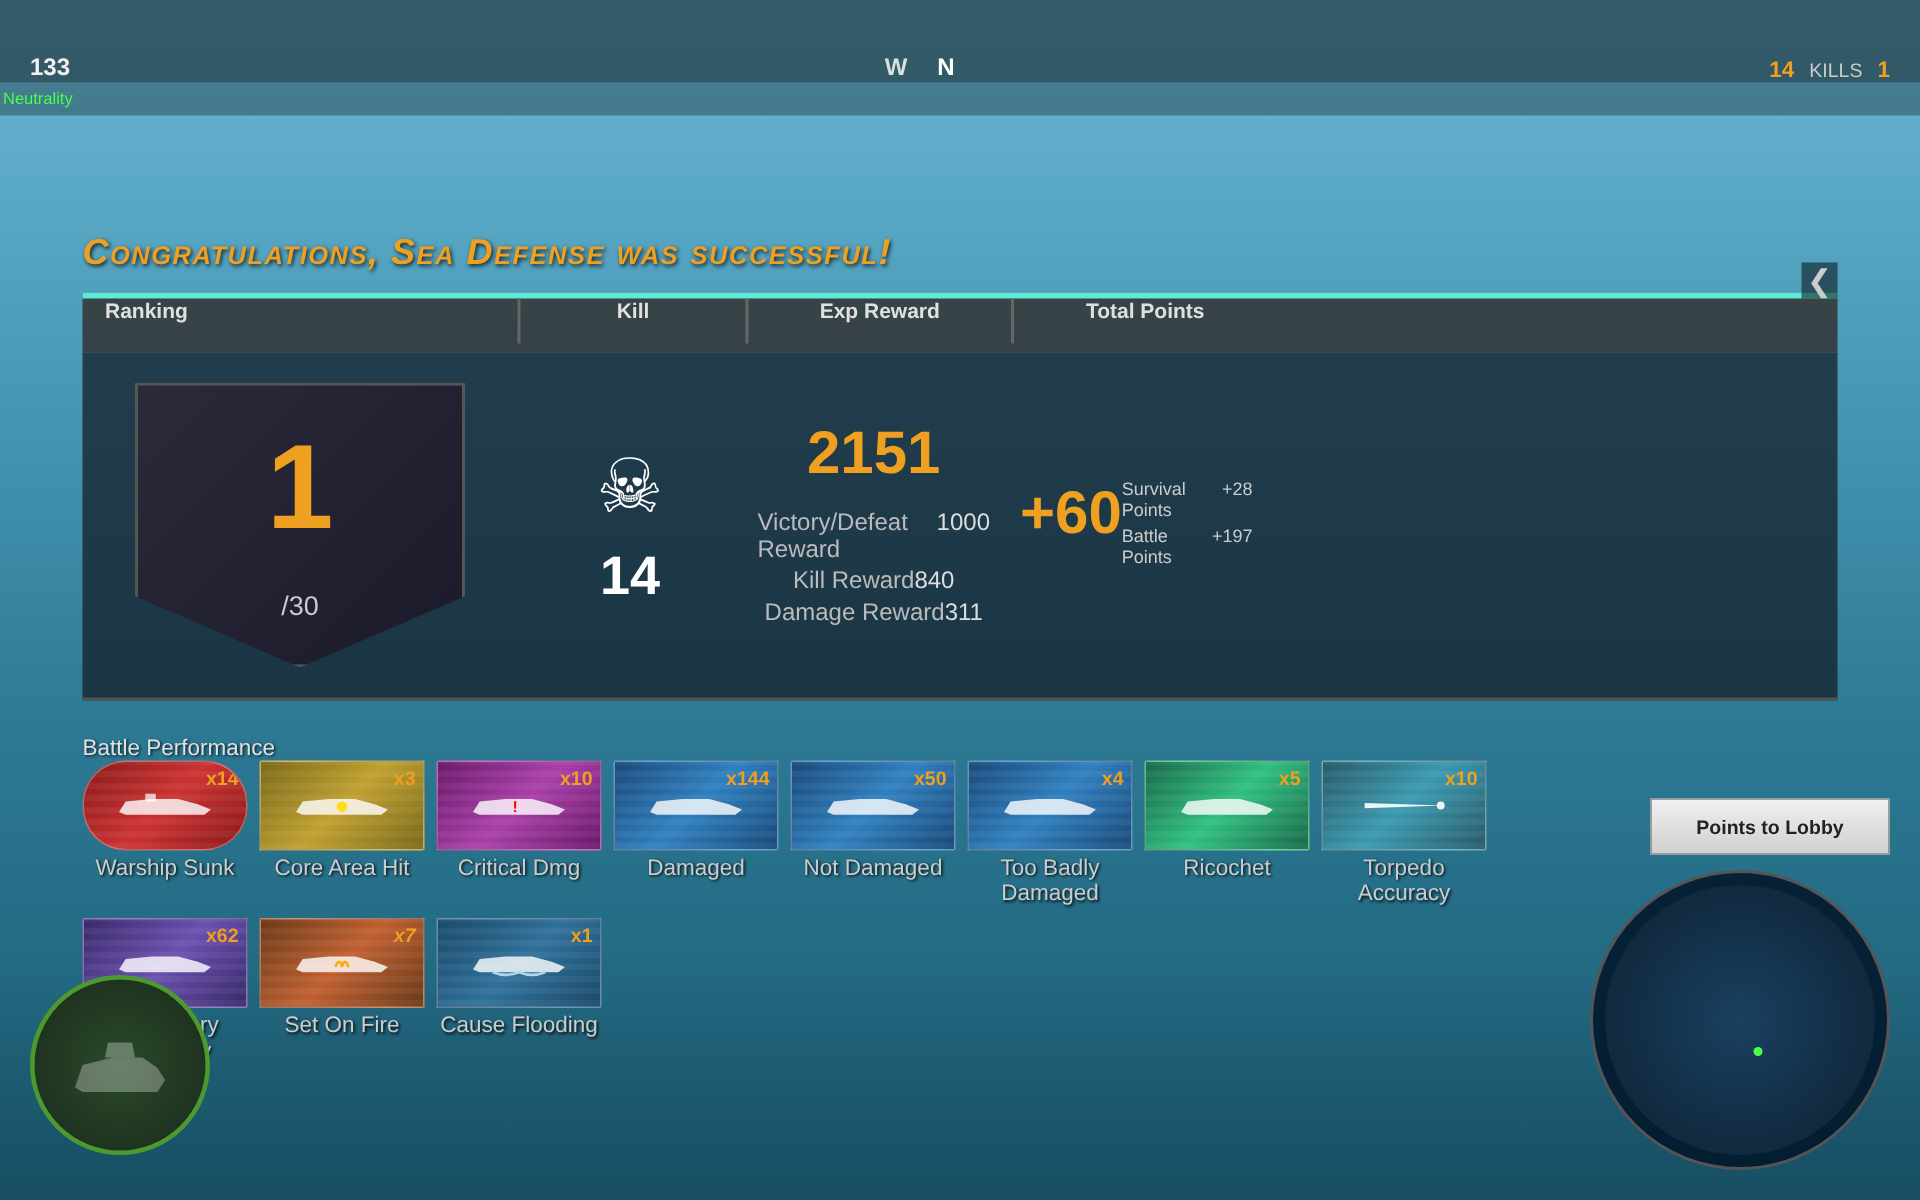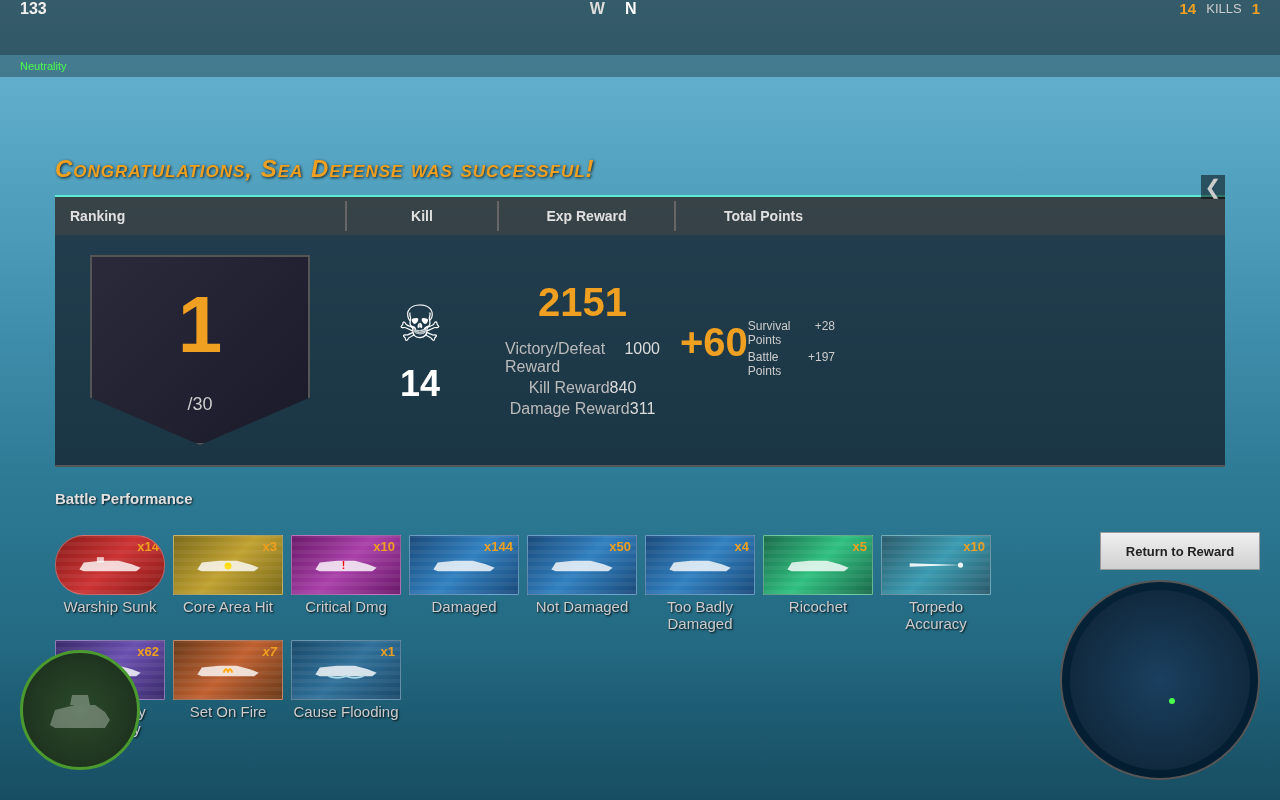--- a/index.html
+++ b/index.html
@@ -23,21 +23,21 @@
     
     .top-hud {
       position: absolute;
       top: 0;
       left: 0;
       right: 0;
       height: 55px;
       background: rgba(0,0,0,0.5);
       z-index: 10;
       display: flex;
-      align-items: flex-start;
+      align-items: flex-end;
       justify-content: space-between;
       padding: 0 20px;
     }
 
     .top-hud-center {
       display: flex;
       align-items: center;
       gap: 30px;
       color: #ccc;
       font-size: 13px;
@@ -63,21 +63,21 @@
     .score-bar {
       position: absolute;
       top: 55px;
       left: 0;
       right: 0;
       height: 22px;
       background: rgba(0,0,0,0.3);
       z-index: 10;
       display: flex;
       align-items: center;
-      padding: 0 20px;
+      padding: 0 2px;
       color: #8cff8c;
       font-size: 11px;
       gap: 10px;
     }
 
     
     .result-panel {
       position: absolute;
       top: 155px;
       left: 55px;
@@ -95,22 +95,22 @@
       letter-spacing: 1px;
       margin-bottom: 12px;
       text-shadow: 1px 1px 3px rgba(0,0,0,0.8);
     }
 
     
     .result-headers {
       display: flex;
       background: rgba(50,50,50,0.85);
       height: 40px;
-      align-items: center;
-      border-top: 2px solid #5eead4;
+      align-items: flex-start;
+      border-top: 4px solid #5eead4;
     }
 
     .result-header-item {
       color: #e0e0e0;
       font-size: 14px;
       font-weight: bold;
       text-align: center;
     }
 
     .col-ranking { width: 290px; padding-left: 15px; text-align: left; }
@@ -257,22 +257,22 @@
       position: absolute;
       top: 490px;
       left: 55px;
       right: 55px;
       z-index: 20;
     }
 
     .battle-perf-title {
       color: #e0e0e0;
       font-size: 15px;
-      font-weight: bold;
-      margin-bottom: 28px;
+      font-weight: normal;
+      margin-bottom: 0;
       text-shadow: 1px 1px 2px rgba(0,0,0,0.8);
     }
 
     .perf-icons-row {
       display: flex;
       gap: 8px;
       margin-bottom: 8px;
       flex-wrap: nowrap;
     }
 
@@ -682,13 +682,13 @@
     <path d="M30,35 L32,25 L48,25 L50,35 Z" fill="rgba(255,255,255,0.3)"></path>
   </svg>
 </div>
 
 <div class="minimap">
   <div class="minimap-inner">
     <div class="minimap-dot"></div>
   </div>
 </div>
 
-<button class="return-button">Return to Reward</button>
+<button class="return-button">Points to Lobby</button>
 
 </body></html>

